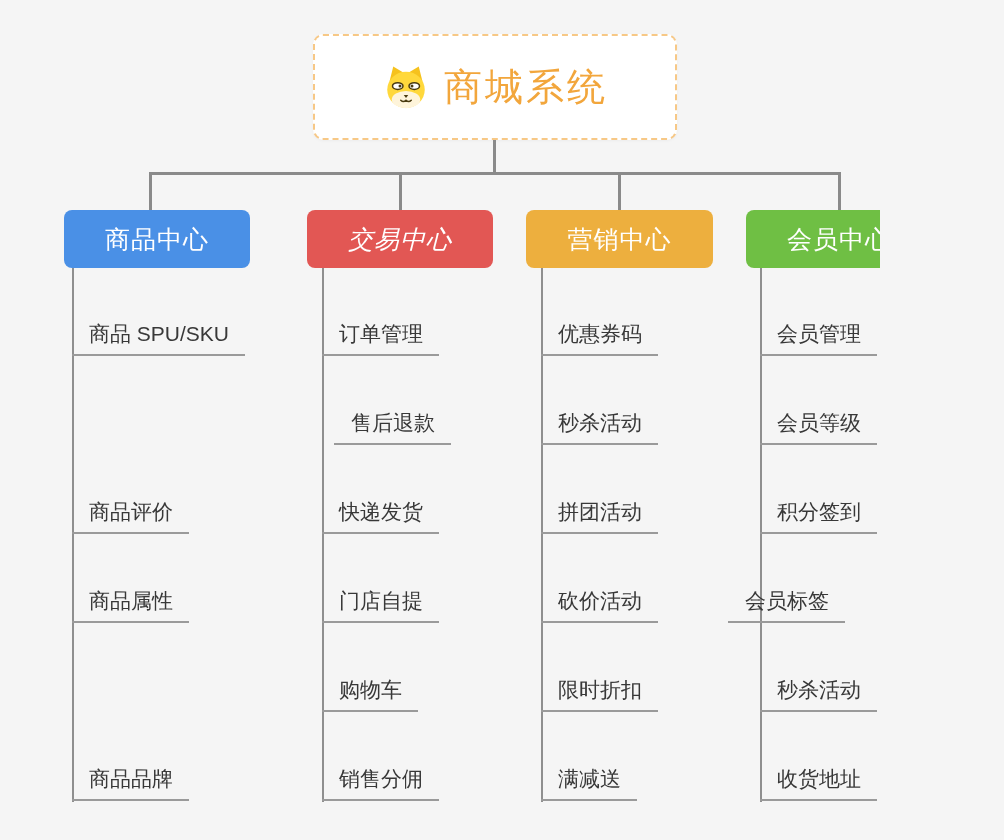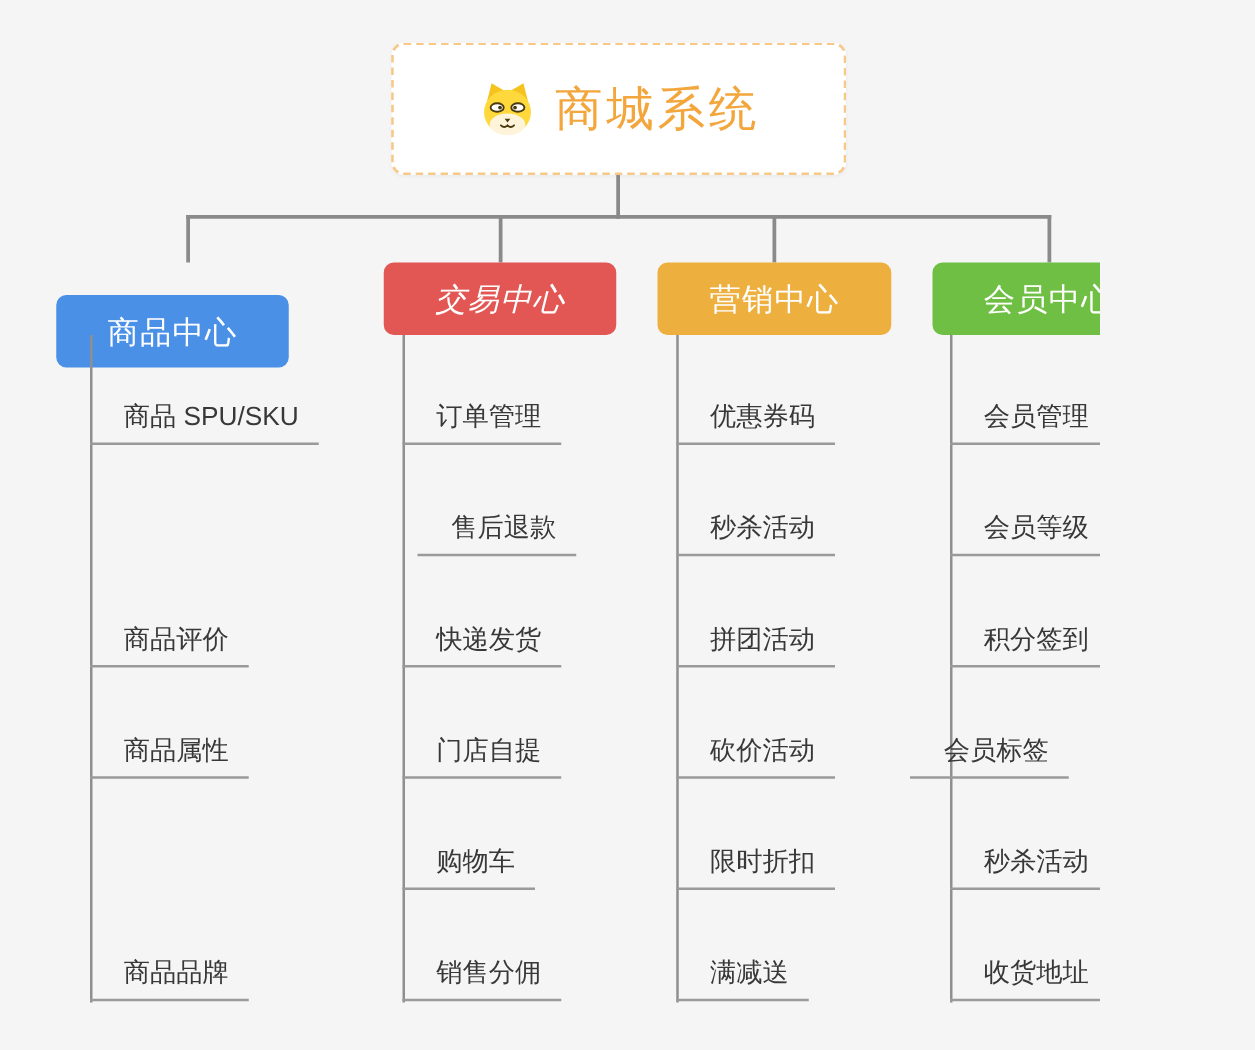--- a/index.html
+++ b/index.html
@@ -66,21 +66,21 @@
     height:534px;
     background:#8f8f8f;
   }
   
   .leaf{
     position:absolute;
     white-space:nowrap;
     font-size:21px;
     line-height:28px;
     color:#383838;
-    padding:0 16px 6px 27px;
+    padding:0 16px 6px 17px;
     border-bottom:2px solid #9a9a9a;
   }
 </style>
 </head>
 <body>
 
 <div class="canvas">
 
   <div class="root-node">
     <span class="dog">
@@ -100,21 +100,21 @@
     <span class="root-title">商城系统</span>
   </div>
 
   <div class="line v" style="left:493px;top:140px;height:35px"></div>
   <div class="line h" style="left:149px;top:172px;width:692px"></div>
   <div class="line v" style="left:149px;top:172px;height:38px"></div>
   <div class="line v" style="left:399px;top:172px;height:38px"></div>
   <div class="line v" style="left:618px;top:172px;height:38px"></div>
   <div class="line v" style="left:838px;top:172px;height:38px"></div>
 
-  <div class="branch" style="left: 45px; background: rgb(74, 144, 230); margin-top: 26px;">商品中心</div>
+  <div class="branch" style="left: 64px; background: rgb(74, 144, 230);">商品中心</div>
   <div class="branch" style="left: 307px; background: rgb(226, 87, 84); font-style: italic;">交易中心</div>
   <div class="branch" style="left: 526px; width: 187px; background: rgb(237, 175, 62);">营销中心</div>
   <div class="branch" style="left: 746px; background: rgb(111, 191, 68);">会员中心</div>
 
   <div class="trunk" style="left:72px"></div>
   <div class="trunk" style="left:322px"></div>
   <div class="trunk" style="left:541px"></div>
   <div class="trunk" style="left:760px"></div>
 
   <div class="leaf" style="left:72px;top:320px">商品 SPU/SKU</div>

